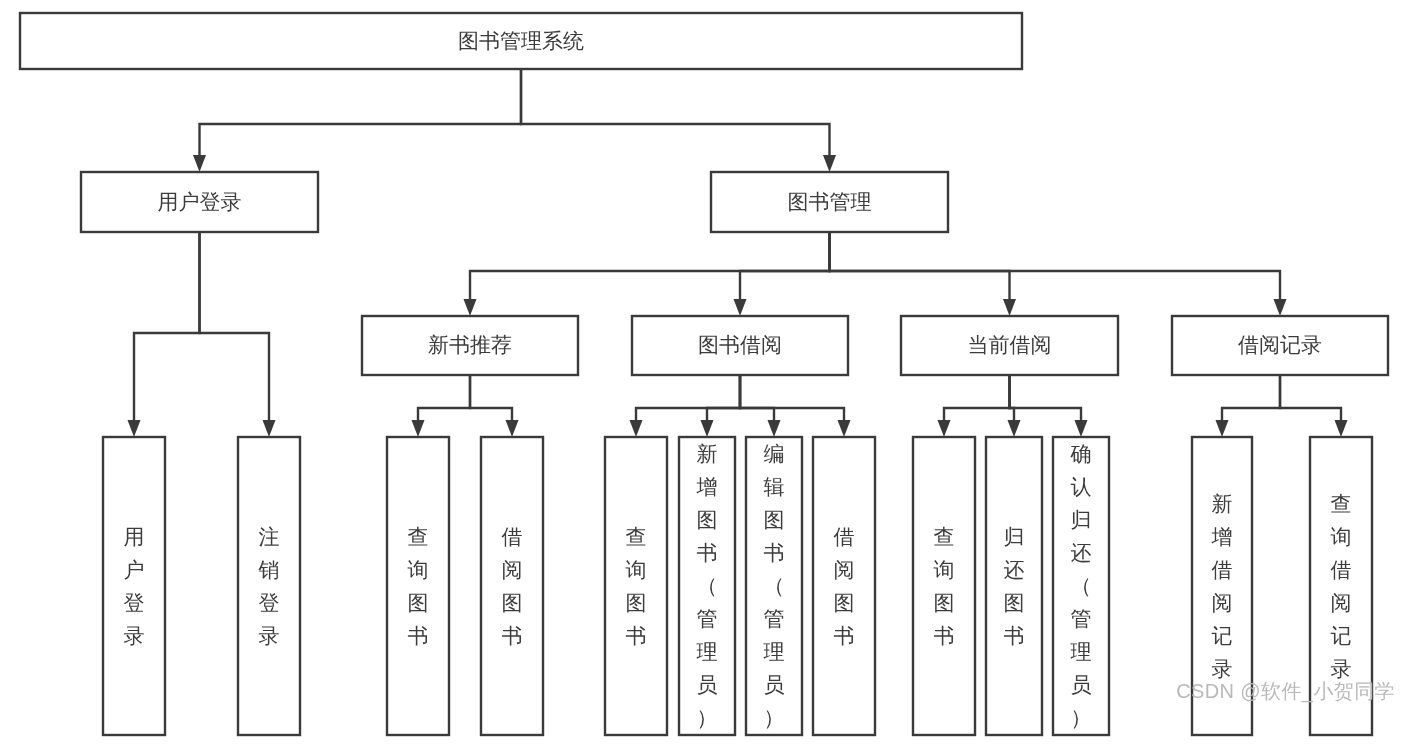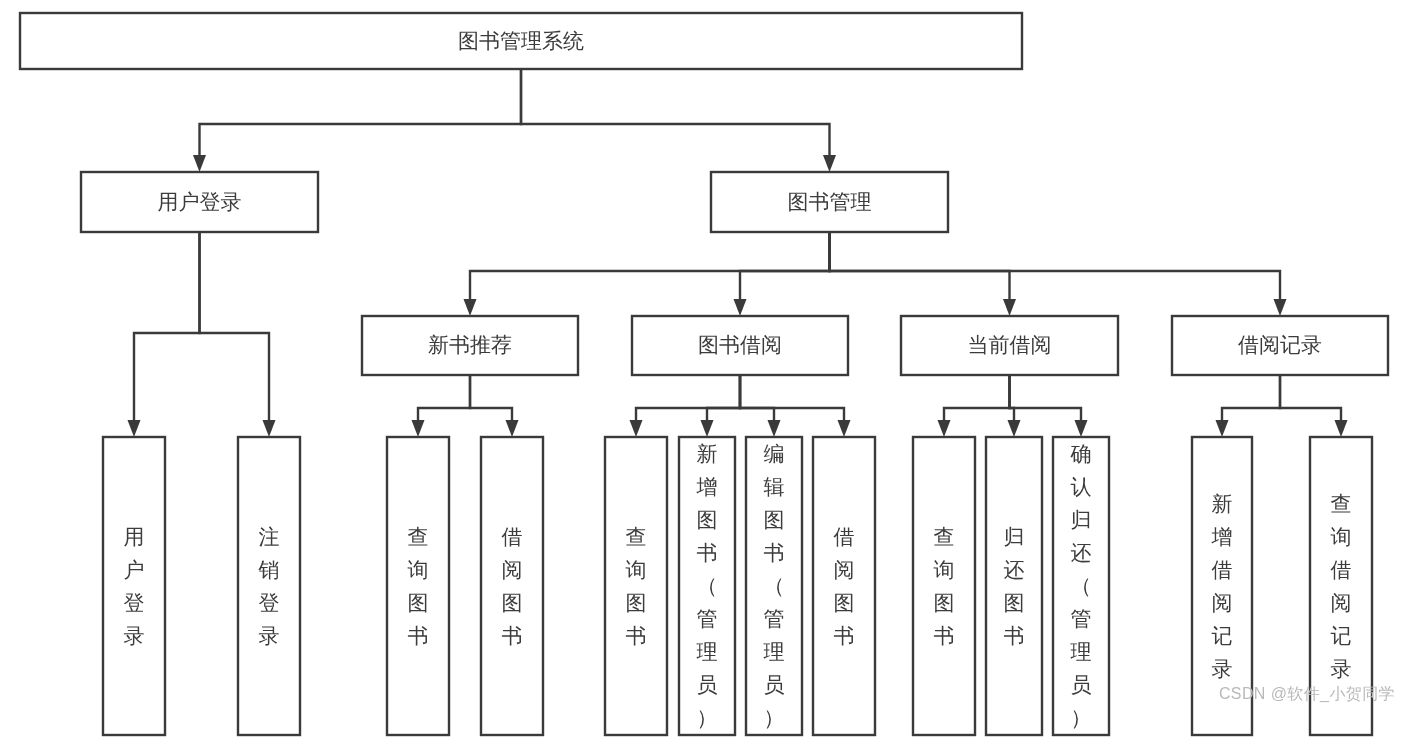--- a/index.html
+++ b/index.html
@@ -56,21 +56,21 @@
   }
   .arrow-head {
     fill: #3a3a3a;
     stroke: none;
   }
   .watermark {
     position: absolute;
     right: 10px;
     bottom: 6px;
     font-family: "Liberation Sans", "DejaVu Sans", sans-serif;
-    font-size: 16px;
+    font-size: 20px;
     color: #b9b9b9;
     white-space: nowrap;
     letter-spacing: 0.4px;
     user-select: none;
   }
 </style>
 </head>
 <body>
 
 <div id="diagram-root">

